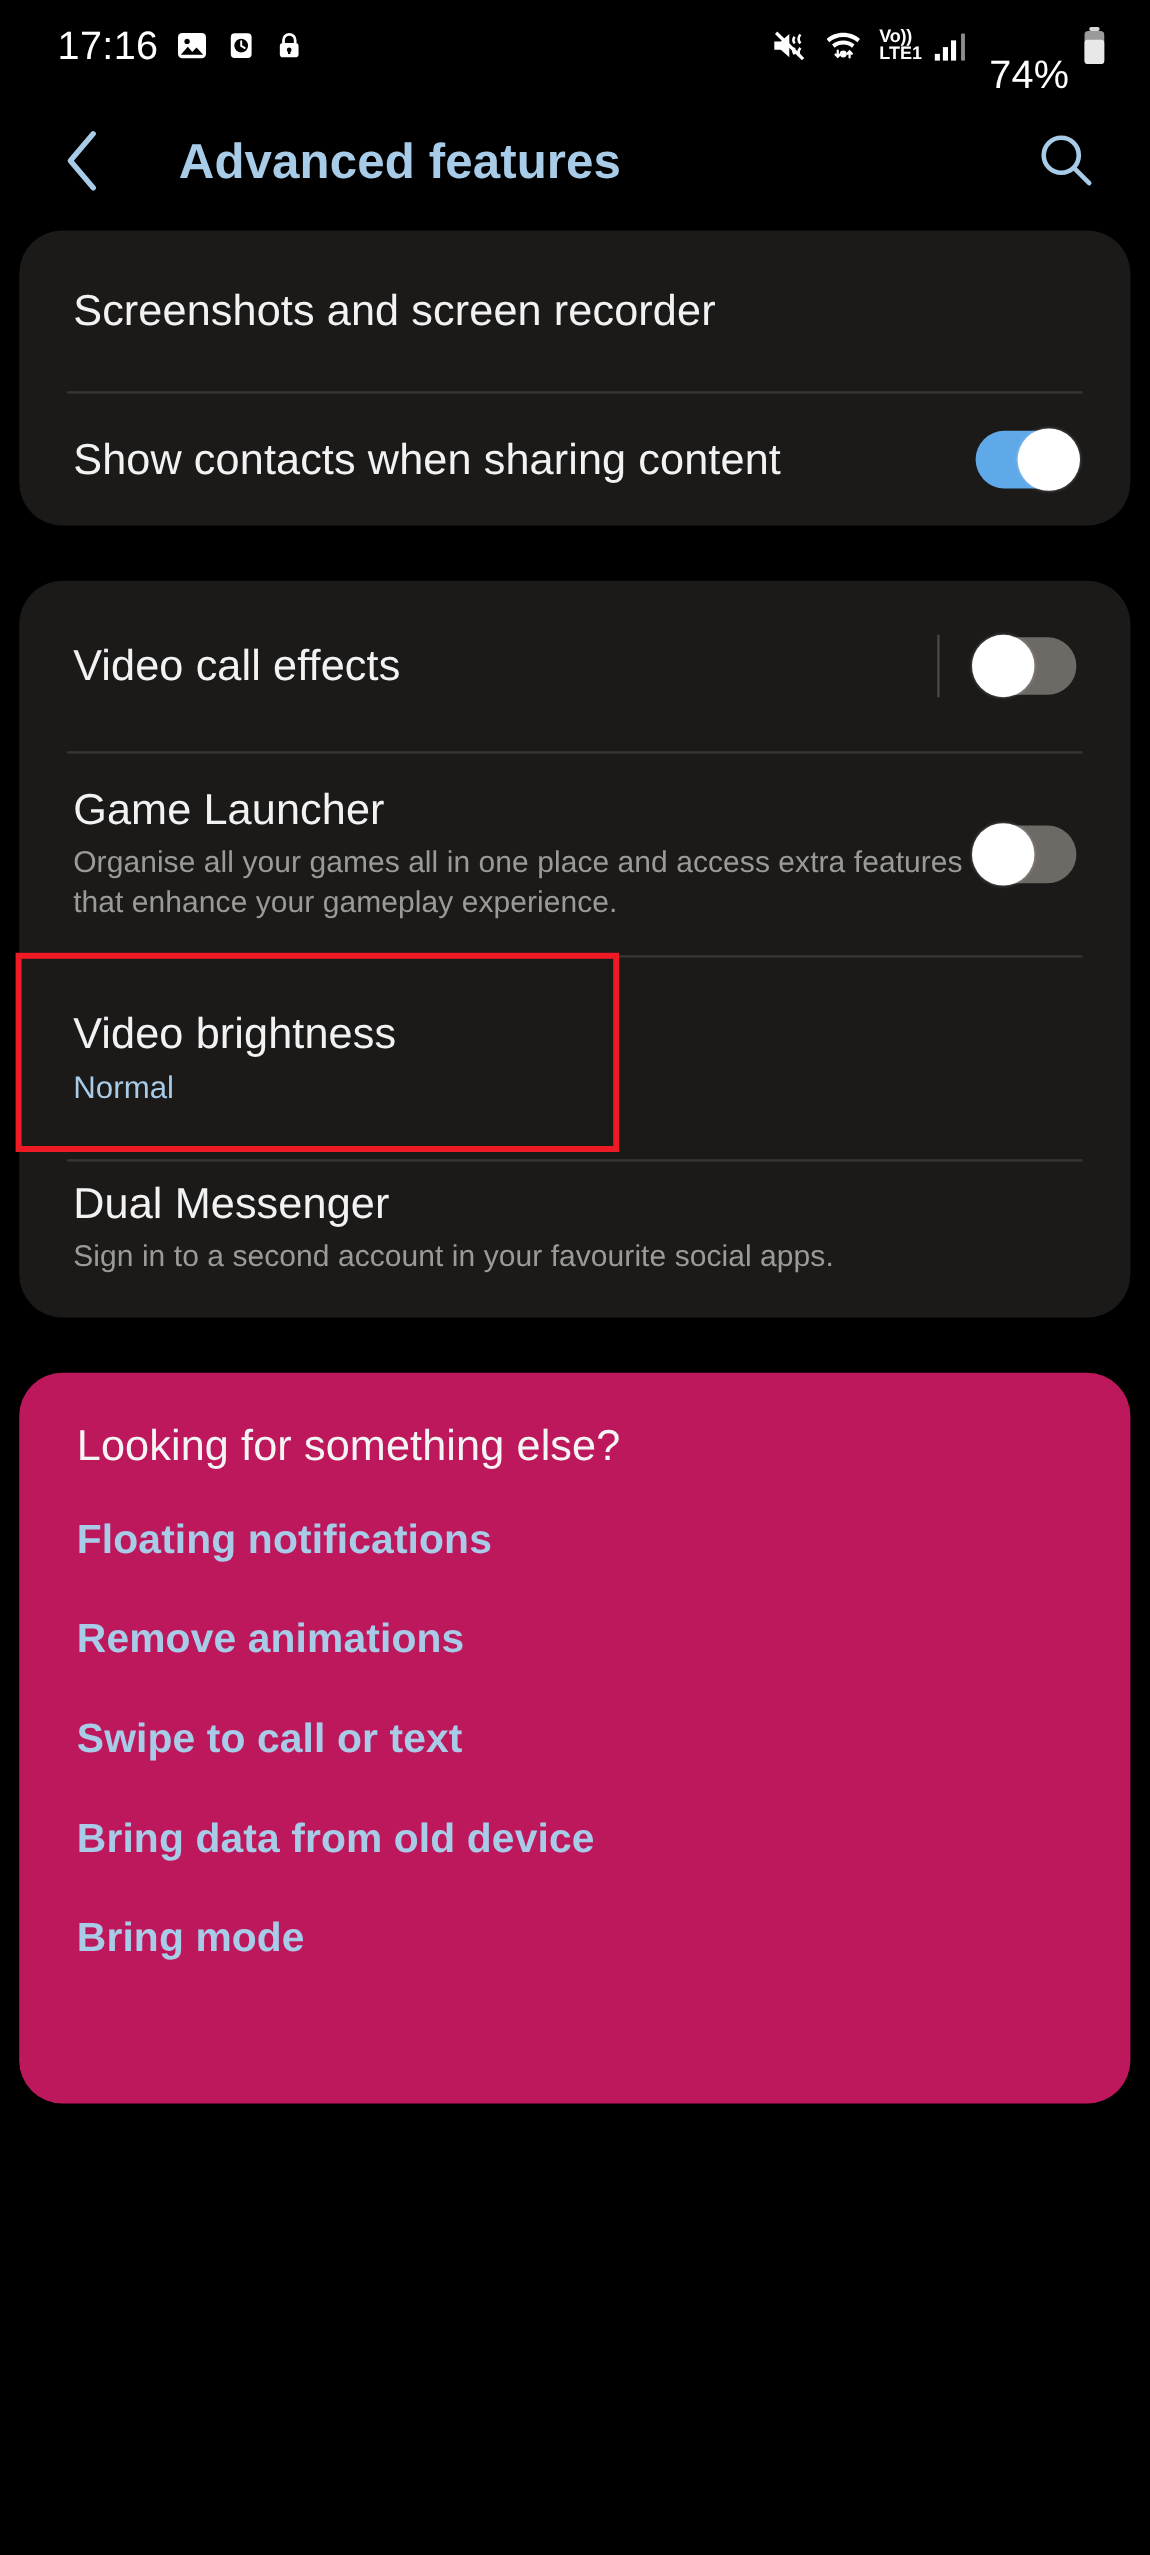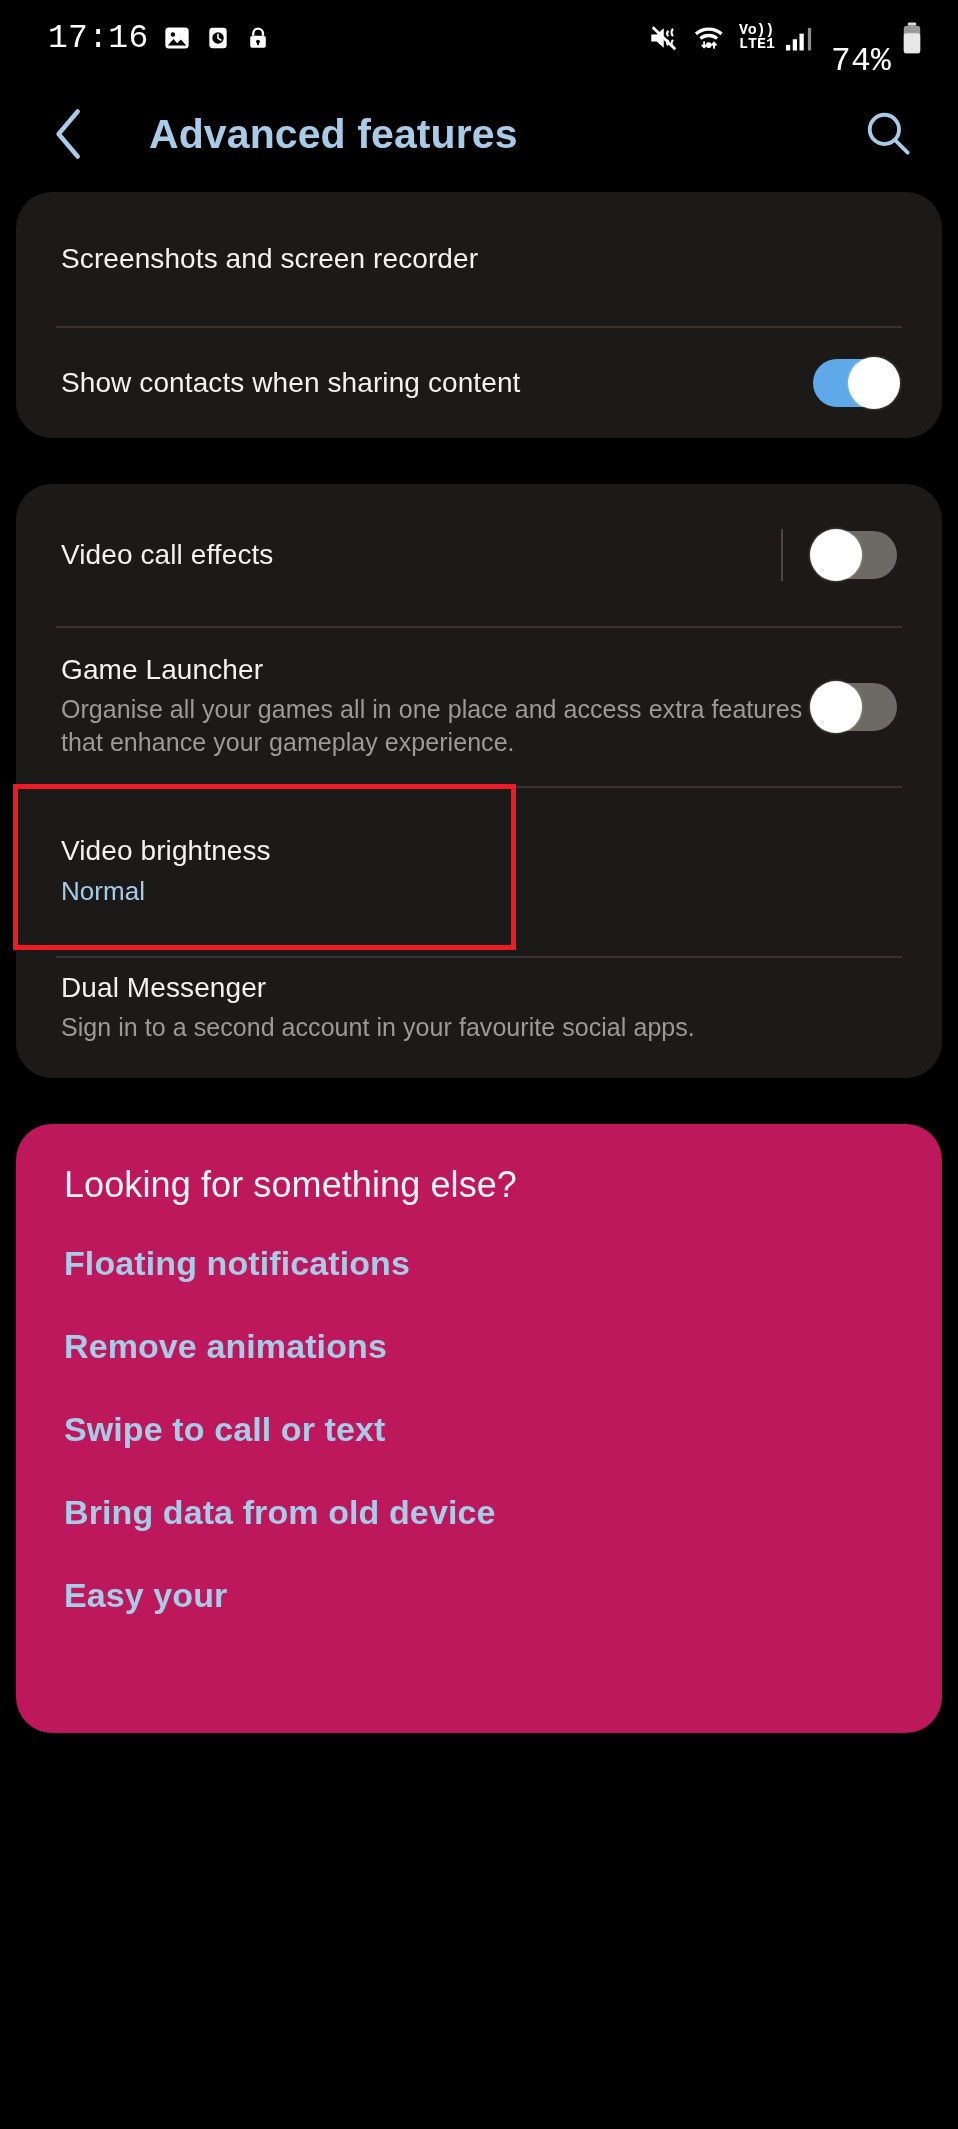--- a/index.html
+++ b/index.html
@@ -12,21 +12,20 @@
     overflow: hidden;
   }
 
   
   .status-bar {
     position: relative;
     height: 76px;
     display: flex;
     align-items: center;
     padding: 0 34px 0 48px;
-    font-family: Liberation Mono, monospace;
   }
   .status-left {
     display: flex;
     align-items: center;
     gap: 14px;
   }
   .status-time {
     color: #ffffff;
     font-size: 33px;
     letter-spacing: 0.3px;
@@ -107,21 +106,21 @@
     display: flex;
     align-items: center;
     padding: 0 45px;
     position: relative;
     min-height: 100px;
   }
   .row-text { flex: 1 1 auto; padding-right: 10px; }
 
   .row-title {
     color: #f2f2f2;
-    font-size: 28px;
+    font-size: 36px;
     font-weight: 400;
     letter-spacing: 0.1px;
   }
   .row-sub {
     color: #9a9a97;
     font-size: 25px;
     line-height: 1.33;
     margin-top: 7px;
     letter-spacing: 0.05px;
   }
@@ -343,16 +342,16 @@
       </div>
     </div>
   </div>
 
   <div class="card links-card">
     <div class="links-heading">Looking for something else?</div>
     <div class="link-item">Floating notifications</div>
     <div class="link-item">Remove animations</div>
     <div class="link-item">Swipe to call or text</div>
     <div class="link-item">Bring data from old device</div>
-    <div class="link-item">Easy your</div>
+    <div class="link-item">Bring mode</div>
   </div>
 
 </div>
 
 </body></html>

